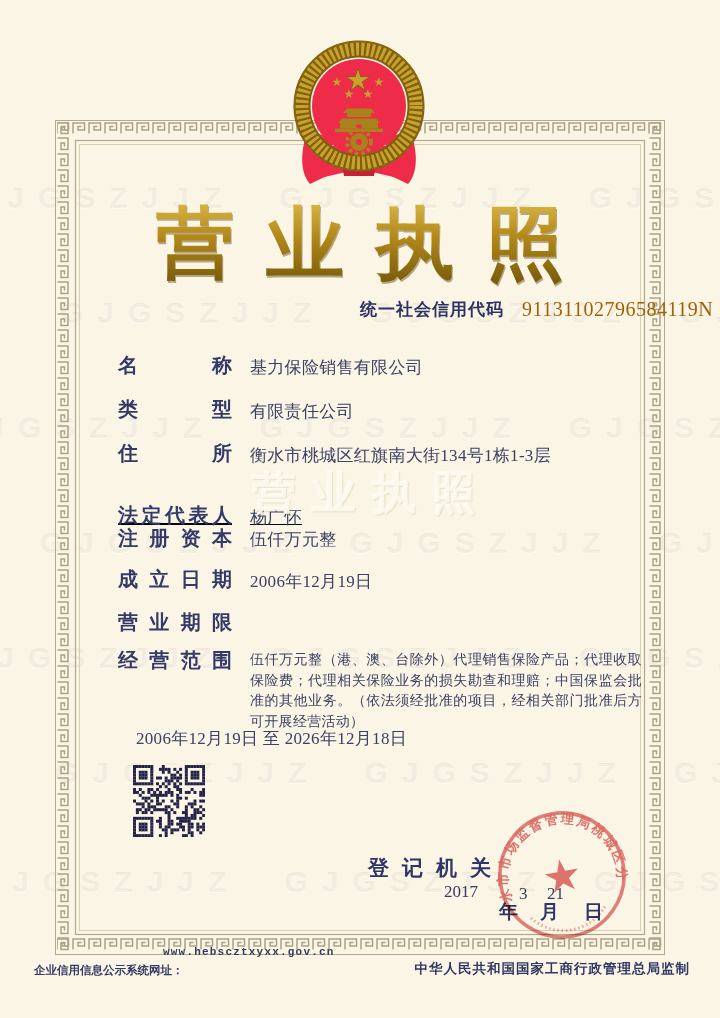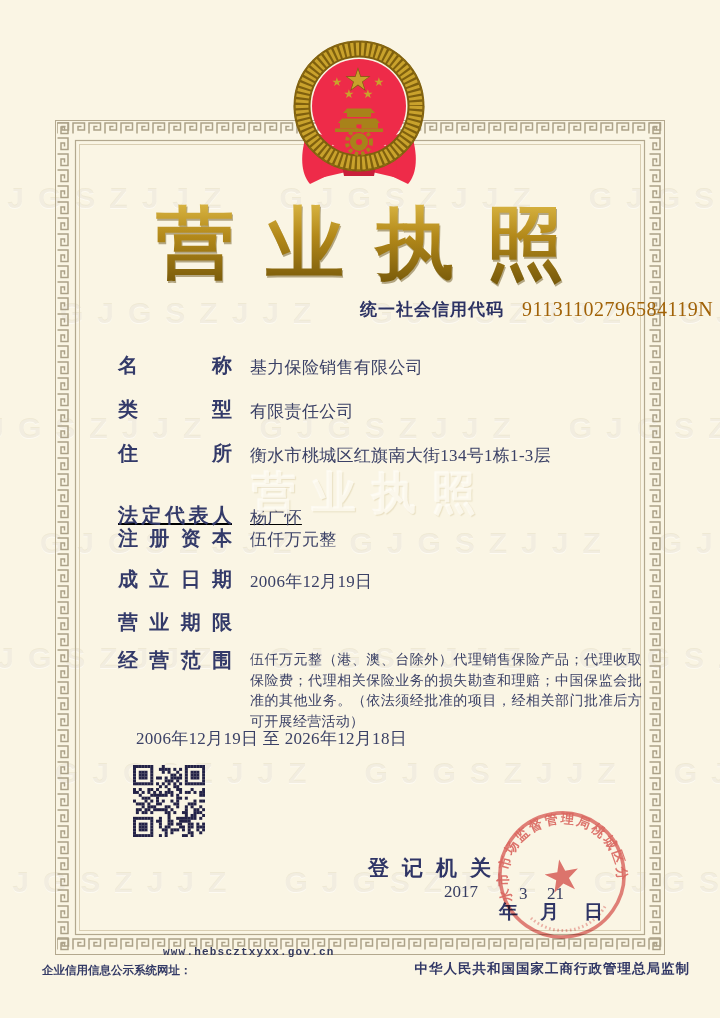--- a/index.html
+++ b/index.html
@@ -79,21 +79,21 @@
   
   .seal{position:absolute; left:492px; top:805px; mix-blend-mode:multiply; opacity:.92;}
   
   .url{
     position:absolute; left:163px; top:946px;
     font:bold 11px "Liberation Mono","DejaVu Sans Mono",monospace;
     color:#343a5e; letter-spacing:1.2px;
   }
   .f-left{
     position:absolute; left:34px; top:963px;
-    font:bold 11.5px "Liberation Serif","DejaVu Serif",serif; color:#333a66;margin-left:8px;
+    font:bold 11.5px "Liberation Serif","DejaVu Serif",serif; color:#333a66;
   }
   .f-right{
     position:absolute; right:30px; top:960px;
     font:bold 13.5px "Liberation Serif","DejaVu Serif",serif;
     color:#323866; letter-spacing:1px;
   }
 </style>
 </head>
 <body>
 

